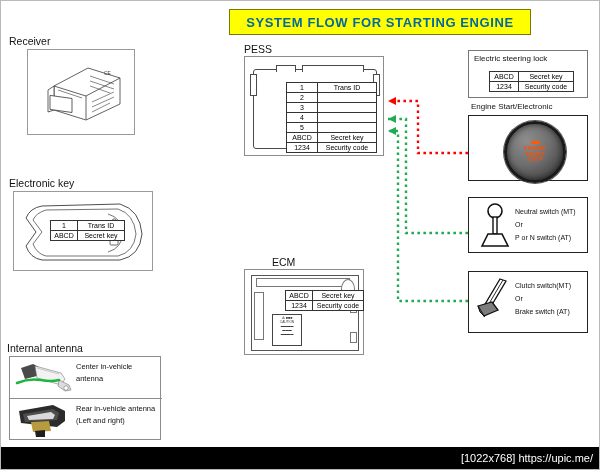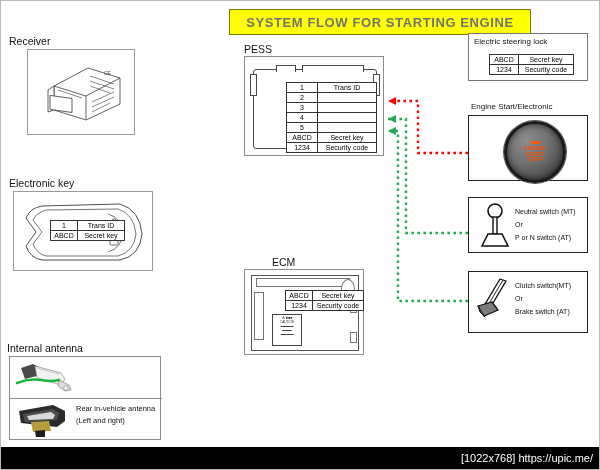--- a/index.html
+++ b/index.html
@@ -2,21 +2,21 @@
 <html><head>
 <meta charset="utf-8">
 <style>
   html,body{margin:0;padding:0;background:#fff;}
   body{width:600px;height:470px;overflow:hidden;font-family:"Liberation Sans",sans-serif;}
   #page{position:relative;width:600px;height:470px;box-sizing:border-box;border:1px solid #b9b9b9;background:#ffffff;}
 
   
   .title-banner{position:absolute;left:228px;top:8px;width:300px;height:24px;background:#ffff00;
     border:1px solid #7a7a00;display:flex;align-items:center;justify-content:center;}
-  .title-banner span{color:#737373;font-size:13px;font-weight:bold;letter-spacing:.6px;white-space:nowrap;}
+  .title-banner span{color:#0369a1;font-size:13px;font-weight:bold;letter-spacing:.6px;white-space:nowrap;}
 
   
   .panel{position:absolute;box-sizing:border-box;border:1px solid #555;background:#fff;}
   .panel-label{position:absolute;font-size:10.5px;color:#111;white-space:nowrap;}
 
   
   table.dt{border-collapse:collapse;font-size:7px;color:#000;background:#fff;}
   table.dt td{border:1px solid #333;padding:0 2px;height:9px;line-height:9px;text-align:center;white-space:nowrap;}
   table.dt td.wide{min-width:54px;}
   table.dt td.narrow{min-width:26px;}
@@ -48,21 +48,21 @@
   
   .ecm-box{left:243px;top:268px;width:120px;height:86px;border:1px solid #8c8c8c;}
   .ecm-inner{position:absolute;left:6px;top:5px;width:106px;height:74px;border:1px solid #555;}
   .ecm-tbl{position:absolute;left:33px;top:14px;}
   .ecm-caution{position:absolute;left:20px;top:38px;width:30px;height:32px;border:1px solid #444;background:#fff;
     font-size:3.2px;line-height:4px;color:#333;padding:1px;box-sizing:border-box;overflow:hidden;text-align:center;}
   .ecm-caution .warn{font-weight:bold;font-size:3.6px;}
   .ecm-conn{position:absolute;border:1px solid #777;background:#fff;}
 
   
-  .esl-box{left:467px;top:32px;width:120px;height:48px;border:1px solid #777;}
+  .esl-box{left:467px;top:49px;width:120px;height:48px;border:1px solid #777;}
   .esl-title{position:absolute;left:5px;top:3px;font-size:8px;color:#111;}
   .esl-tbl{position:absolute;left:20px;top:20px;}
 
   .esb-box{left:467px;top:114px;width:120px;height:66px;border:1px solid #222;}
   .esb-label{left:470px;top:101px;font-size:8px;}
   .btn-circ{position:absolute;left:35px;top:5px;width:56px;height:56px;border-radius:50%;
     background:radial-gradient(circle at 35% 30%,#8d8d8d 0%,#6e6e6e 45%,#4c4c4c 75%,#2c2c2c 100%);
     border:3px solid #1a1a1a;box-shadow:0 0 0 1px #555,inset 0 0 6px rgba(0,0,0,.6);
     display:flex;flex-direction:column;align-items:center;justify-content:center;}
   .btn-circ .ico{width:9px;height:3px;background:#ff5a00;border-radius:1px;margin-bottom:2px;}
@@ -150,20 +150,24 @@
     <div class="ant-row top">
       <svg class="ant-art" viewBox="0 0 62 38">
         <rect x="0" y="0" width="62" height="38" fill="#ffffff"></rect>
         <path d="M8 9 L20 5 L26 8 L24 17 L12 20 Z" fill="#4a4a4a"></path>
         <path d="M22 7 L48 14 L52 20 L48 26 L24 19 Z" fill="#f2f2f2" stroke="#777" stroke-width="0.6"></path>
         <path d="M24 9 L46 15" stroke="#aaa" stroke-width="0.6"></path>
         <path d="M46 21 L56 26 L58 31 L52 32 L45 27 Z" fill="#dcdcdc" stroke="#777" stroke-width="0.6"></path>
         <circle cx="53" cy="29" r="2.2" fill="#ffffff" stroke="#777" stroke-width="0.6"></circle>
         <path d="M4 24 Q16 19 28 21 Q38 23 46 21" stroke="#1fb341" stroke-width="2.6" fill="none" stroke-linecap="round"></path>
       </svg>
+      <div class="ant-txt">
+        <div>Center in-vehicle</div>
+        <div>antenna</div>
+      </div>
     </div>
 
     <div class="ant-row bot">
       <svg class="ant-art" viewBox="0 0 62 38">
         <rect x="0" y="0" width="62" height="38" fill="#ffffff"></rect>
         <path d="M6 10 L40 4 L52 10 L52 20 L44 26 L8 22 Z" fill="#2b2b2b"></path>
         <path d="M10 13 L40 8 L46 12 L44 19 L12 21 Z" fill="#4d4d4d"></path>
         <path d="M14 15 L38 11 L42 14 L40 18 L16 19 Z" fill="#d9d9d9"></path>
         <path d="M18 21 L36 20 L38 30 L20 31 Z" fill="#b79b3e"></path>
         <path d="M22 30 L32 29 L32 36 L23 36 Z" fill="#1f1f1f"></path>

